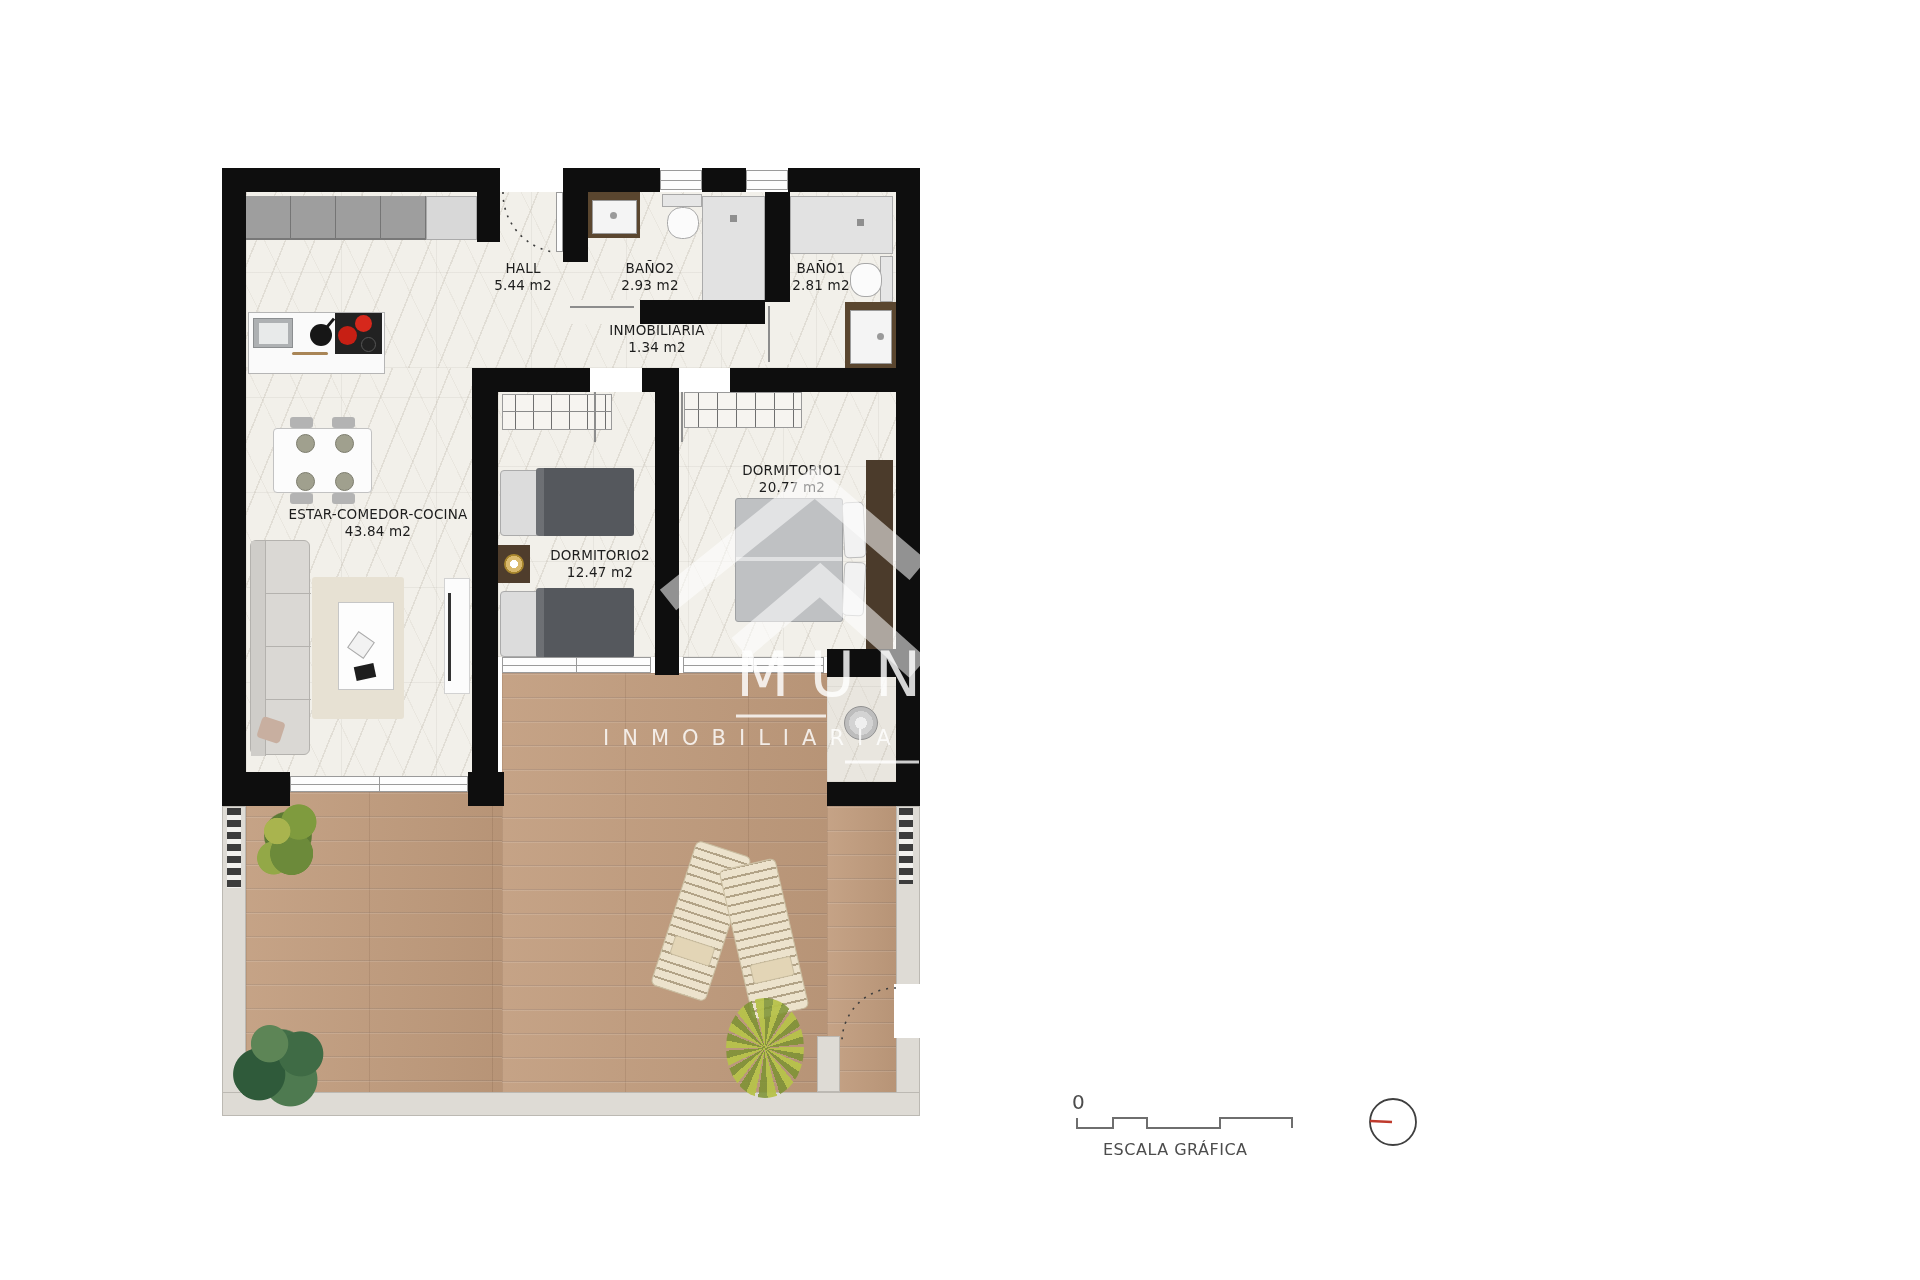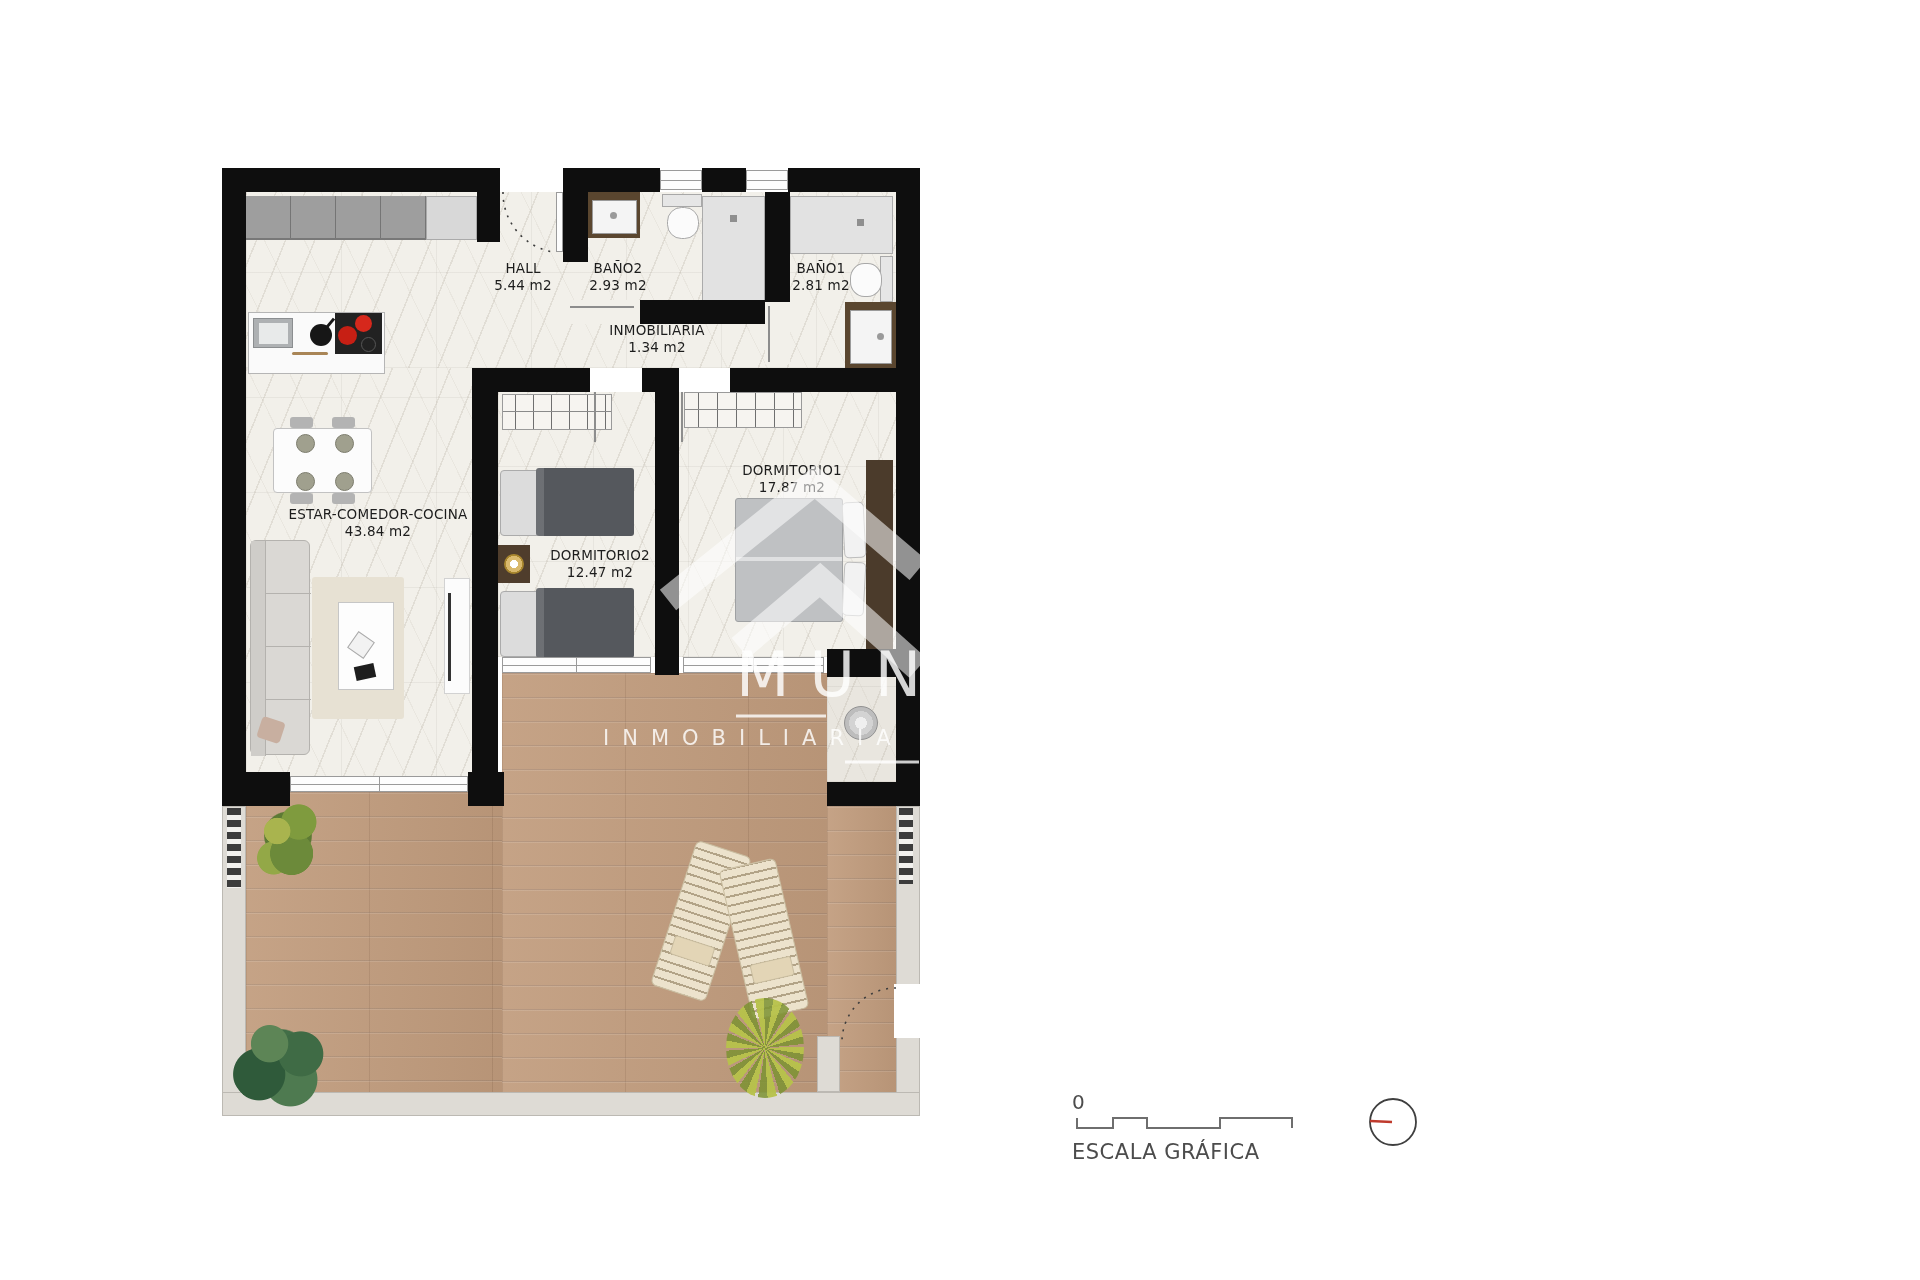--- a/index.html
+++ b/index.html
@@ -228,46 +228,46 @@
   <div class="leaf" style="left:681px;top:392px;width:2px;height:50px"></div>
 
   <div class="lbl" style="left:378px;top:506px">
       <div>ESTAR-COMEDOR-COCINA</div>
       <div>43.84 m2</div>
   </div>
   <div class="lbl" style="left:523px;top:260px">
       <div>HALL</div>
       <div>5.44 m2</div>
   </div>
-  <div class="lbl" style="left:618px;top:260px">
+  <div class="lbl" style="left:650px;top:260px">
       <div>BAÑO2</div>
       <div>2.93 m2</div>
   </div>
   <div class="lbl" style="left:821px;top:260px">
       <div>BAÑO1</div>
       <div>2.81 m2</div>
   </div>
   <div class="lbl" style="left:657px;top:322px">
       <div>INMOBILIARIA</div>
       <div>1.34 m2</div>
   </div>
   <div class="lbl" style="left:600px;top:547px">
       <div>DORMITORIO2</div>
       <div>12.47 m2</div>
   </div>
   <div class="lbl" style="left:792px;top:462px">
       <div>DORMITORIO1</div>
-      <div>17.87 m2</div>
+      <div>20.77 m2</div>
   </div>
 
   <div class="wm" style="left:736px;top:640px;width:184px;height:72px;font-size:62px;line-height:70px;letter-spacing:20px;font-weight:500">MUND</div>
   <div class="wm" style="left:603px;top:724px;width:317px;height:30px;font-size:21px;line-height:28px;letter-spacing:13px">INMOBILIARIA</div>
 
   <div class="legendtxt" style="left:1072px;top:1090px;font-size:20px">0</div>
-  <div class="legendtxt" style="left:1072px;top:1140px;font-size:21px;letter-spacing:.5px">ESCALA GRÁFICA</div>
+  <div class="legendtxt" style="left:1103px;top:1140px;font-size:16px;letter-spacing:.5px">ESCALA GRÁFICA</div>
   <div class="legendtxt" style="left:1396px;top:1113px;font-size:15px;color:#bf3a2c;font-weight:500">N</div>
 
   <svg class="overlay" width="1920" height="1280" viewBox="0 0 1920 1280">
 
     <path d="M 503 192 A 60 60 0 0 0 553 252" fill="none" stroke="#3c3c3c" stroke-width="1.6" stroke-dasharray="2 6"></path>
 
     <path d="M 896 988 A 54 54 0 0 0 842 1040" fill="none" stroke="#3c3c3c" stroke-width="1.6" stroke-dasharray="2 6"></path>
 
     <g stroke="rgba(255,255,255,0.55)" stroke-width="26" fill="none">
       <polyline points="668,600 815,482 918,570"></polyline>

